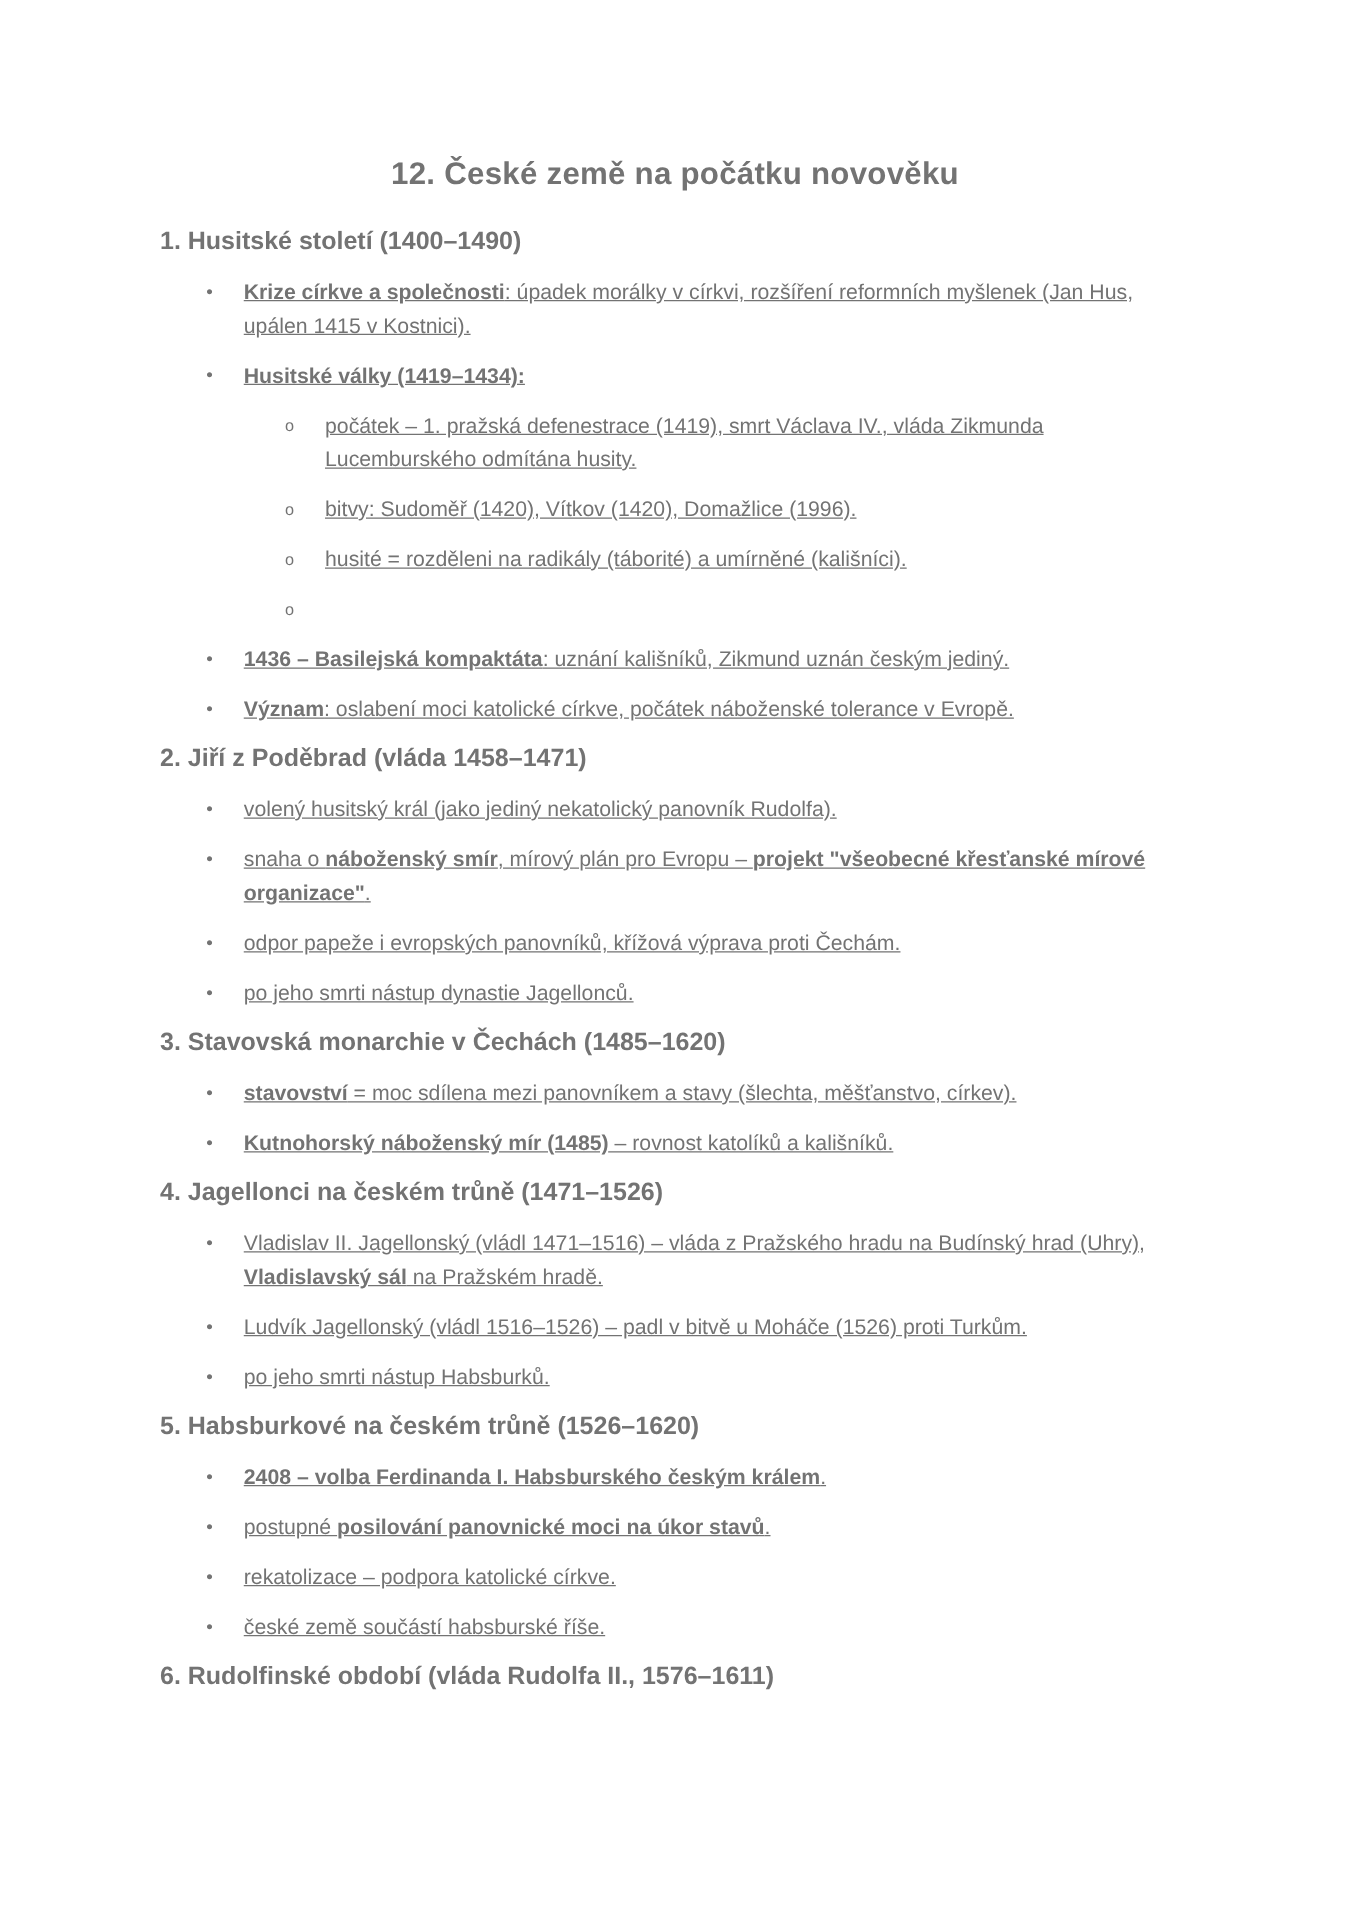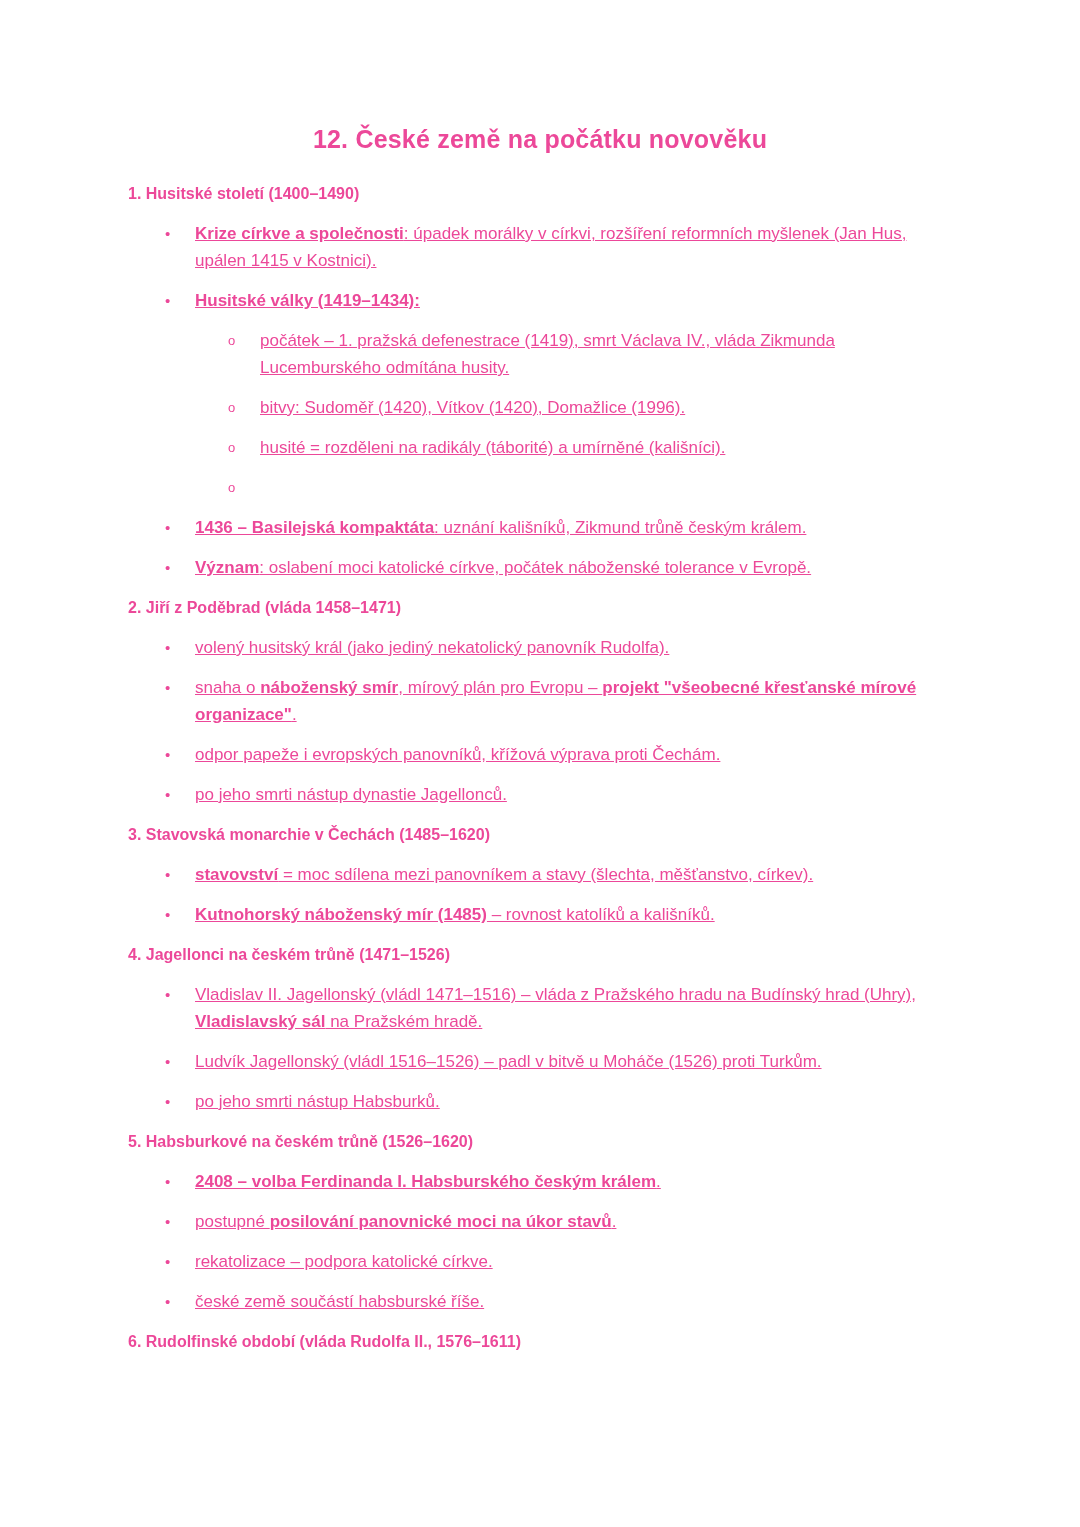--- a/index.html
+++ b/index.html
@@ -4,37 +4,37 @@
 <style>
   * { margin: 0; padding: 0; box-sizing: border-box; }
   html, body { background: #ffffff; }
 
   .page {
     position: relative;
     width: 1080px;
     height: 1527px;
     margin: 0 auto;
     background: #ffffff;
-    color: #ec4899;
+    color: #737373;
     font-family: "Liberation Sans", sans-serif;
     padding: 122px 128px 0 128px;
     overflow: hidden;
   }
 
   .doc-title {
     text-align: center;
     font-size: 25px;
     line-height: 34px;
     font-weight: 700;
     margin-bottom: 24px;
     letter-spacing: 0.2px;
   }
 
   .section-heading {
-    font-size: 16px;
+    font-size: 20px;
     font-weight: 700;
     line-height: 27px;
     margin-bottom: 13px;
   }
 
   .bullet-item {
     display: flex;
     align-items: flex-start;
     font-size: 17px;
     line-height: 27px;
@@ -86,21 +86,21 @@
       </div>
       <div class="bullet-item level-2">
         <span class="marker">o</span>
         <span class="bullet-text"><span>husité = rozděleni na radikály (táborité) a umírněné (kališníci).</span></span>
       </div>
       <div class="bullet-item level-2">
         <span class="marker">o</span>
       </div>
       <div class="bullet-item level-1">
         <span class="marker">•</span>
-        <span class="bullet-text"><strong>1436 – Basilejská kompaktáta</strong><span>: uznání kališníků, Zikmund trůně českým králem.</span></span>
+        <span class="bullet-text"><strong>1436 – Basilejská kompaktáta</strong><span>: uznání kališníků, Zikmund uznán českým jediný.</span></span>
       </div>
       <div class="bullet-item level-1">
         <span class="marker">•</span>
         <span class="bullet-text"><strong>Význam</strong><span>: oslabení moci katolické církve, počátek náboženské tolerance v Evropě.</span></span>
       </div>
       <div class="section-heading">2. Jiří z Poděbrad (vláda 1458–1471)</div>
       <div class="bullet-item level-1">
         <span class="marker">•</span>
         <span class="bullet-text"><span>volený husitský král (jako jediný nekatolický panovník Rudolfa).</span></span>
       </div>

